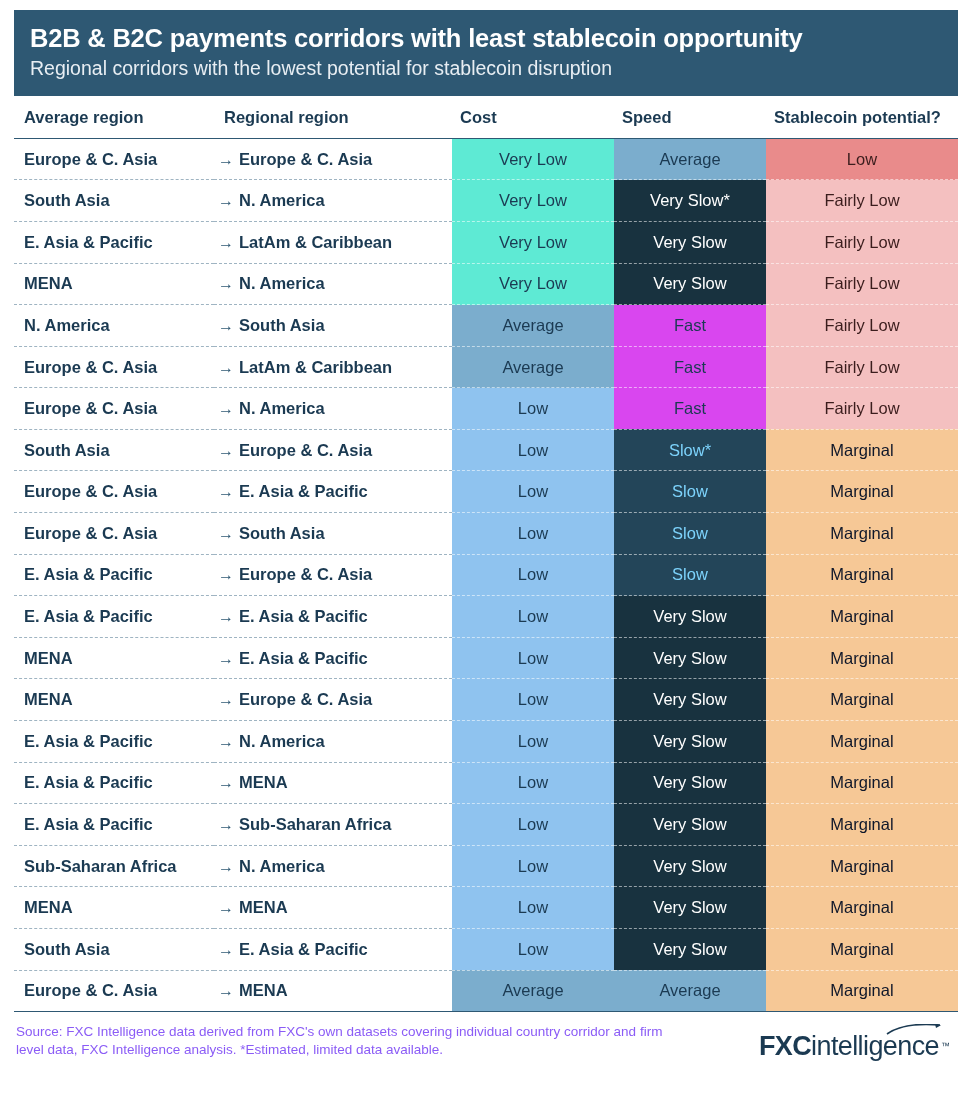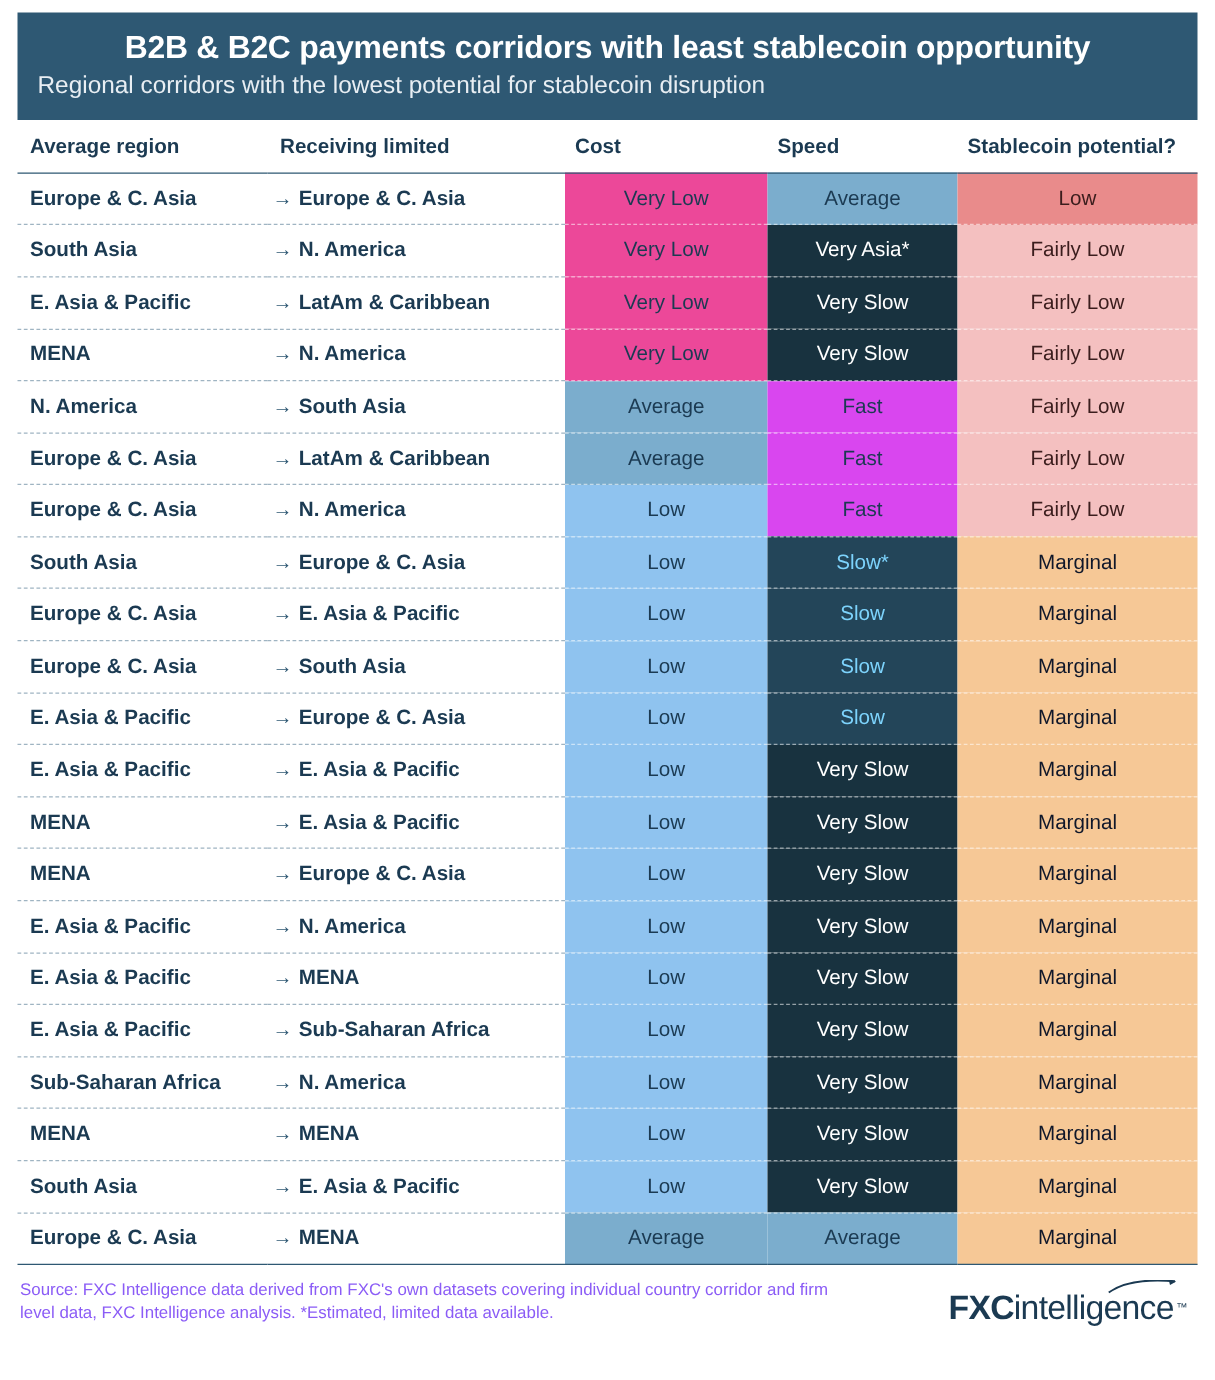--- a/index.html
+++ b/index.html
@@ -29,21 +29,20 @@
     padding: 14px 16px 16px 16px;
     box-sizing: border-box;
     margin-top: 10px;
   }
   .header-title {
     font-size: 25.5px;
     font-weight: bold;
     letter-spacing: -0.2px;
     line-height: 1.15;
     white-space: nowrap;
-    text-align: center;
   }
   .header-subtitle {
     font-size: 19.5px;
     font-weight: normal;
     color: #e8eef3;
     margin-top: 4px;
     line-height: 1.15;
     white-space: nowrap;
   }
   
@@ -101,21 +100,21 @@
     font-size: 16px;
   }
   tbody td.val {
     font-weight: normal;
     font-size: 16.5px;
     border-bottom: 1px dashed rgba(255,255,255,0.55);
   }
   tbody tr:last-child td.val { border-bottom: 1.5px solid #2e5873; }
 
   
-  .bg-verylow-cost { background: #ec4899; color: #1b3a52; margin-left: 42px; }
+  .bg-verylow-cost { background: #5eead4; color: #1b3a52; margin-left: 42px; }
   .bg-low-cost     { background: #8fc3ef; color: #1b3a52; }
   .bg-avg-cost     { background: #7badcd; color: #1b3a52; }
 
   .bg-average-spd  { background: #7badcd; color: #1b3a52; }
   .bg-fast-spd     { background: #d946ef; color: #1b3a52; }
   .bg-slow-spd     { background: #234559; color: #7dd3fc; }
   .bg-veryslow-spd { background: #18323f; color: #ffffff; }
 
   .bg-pot-low      { background: #e98b8b; color: #3b1d1d; }
   .bg-pot-fairlylow{ background: #f4c0c0; color: #3b1d1d; }
@@ -184,39 +183,39 @@
     <colgroup>
       <col class="c-send">
         <col class="c-recv">
         <col class="c-cost">
         <col class="c-speed">
         <col class="c-pot">
     </colgroup>
     <thead>
       <tr>
         <th class="left">Average region</th>
-        <th class="left">Receiving limited</th>
+        <th class="left">Regional region</th>
         <th>Cost</th>
         <th>Speed</th>
         <th>Stablecoin potential?</th>
       </tr>
     </thead>
     <tbody id="table-body">
         <tr>
           <td class="send">Europe &amp; C. Asia</td>
           <td class="recv"><span class="arrow">→</span><span>Europe &amp; C. Asia</span></td>
           <td class="val bg-verylow-cost">Very Low</td>
           <td class="val bg-average-spd">Average</td>
           <td class="val bg-pot-low">Low</td>
         </tr>
         <tr>
           <td class="send">South Asia</td>
           <td class="recv"><span class="arrow">→</span><span>N. America</span></td>
           <td class="val bg-verylow-cost">Very Low</td>
-          <td class="val bg-veryslow-spd">Very Asia*</td>
+          <td class="val bg-veryslow-spd">Very Slow*</td>
           <td class="val bg-pot-fairlylow">Fairly Low</td>
         </tr>
         <tr>
           <td class="send">E. Asia &amp; Pacific</td>
           <td class="recv"><span class="arrow">→</span><span>LatAm &amp; Caribbean</span></td>
           <td class="val bg-verylow-cost">Very Low</td>
           <td class="val bg-veryslow-spd">Very Slow</td>
           <td class="val bg-pot-fairlylow">Fairly Low</td>
         </tr>
         <tr>

